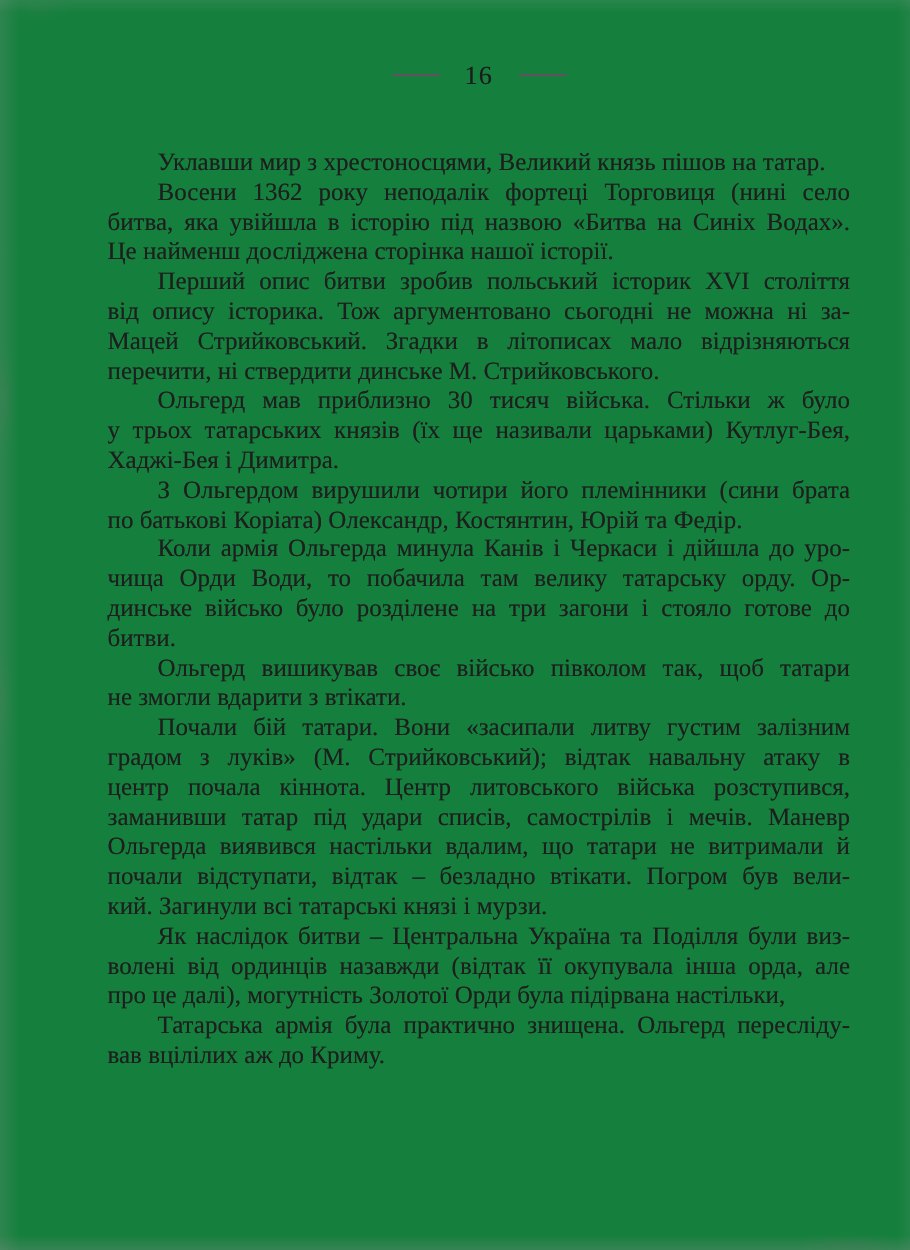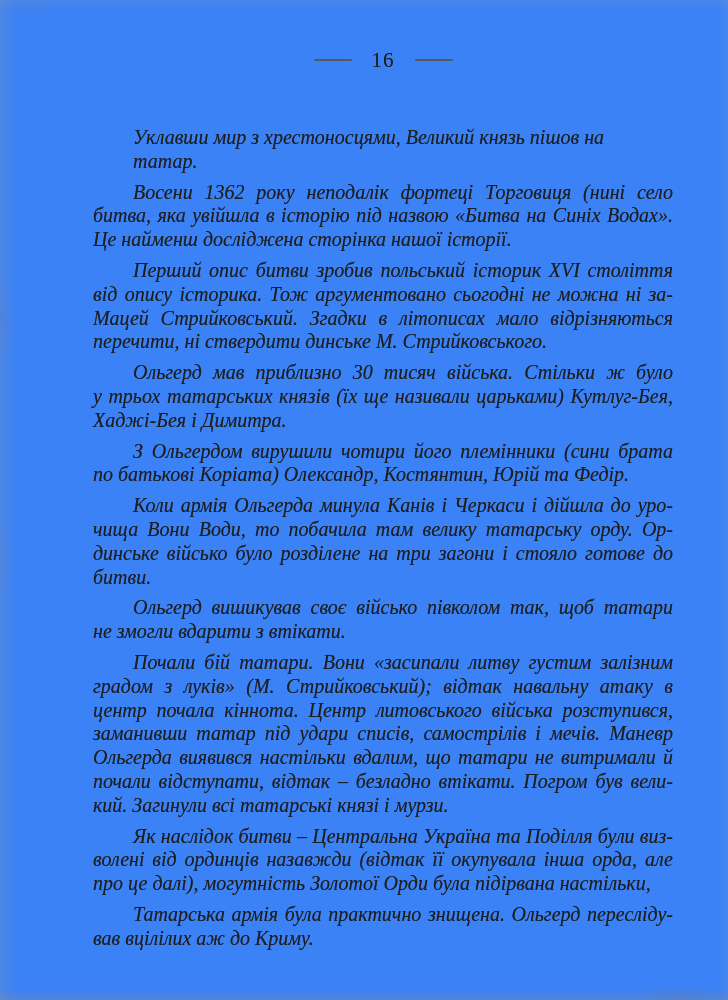--- a/index.html
+++ b/index.html
@@ -4,21 +4,21 @@
 <style>
   html, body {
     margin: 0;
     padding: 0;
     background: #e9e9e9;
   }
   .page {
     position: relative;
     width: 728px;
     height: 1000px;
-    background: #3b82f6;
+    background: #15803d;
     overflow: hidden;
     font-family: "Liberation Serif", "DejaVu Serif", serif;
   }
   
   .scan-edge {
     position: absolute;
     pointer-events: none;
   }
   .scan-edge.left {
     left: 0; top: 0; bottom: 0; width: 16px;
@@ -77,21 +77,21 @@
   .text-block {
     position: absolute;
     top: 119px;
     left: 86px;
     width: 594px;
     font-size: 20px;
     line-height: 23.8px;
     color: #1e1e1e;
     text-shadow: 0 0 0.5px rgba(30,30,30,0.55);
   }
-  .paragraph { margin: 7px; font-style: italic; }
+  .paragraph { margin: 0; }
   .line {
     text-align: justify;
     text-align-last: justify;
     white-space: normal;
   }
   .line.indent { padding-left: 40px; }
   .line.end {
     text-align: left;
     text-align-last: auto;
   }
@@ -131,21 +131,21 @@
         <div class="line indent">Ольгерд мав приблизно 30 тисяч війська. Стільки ж було</div>
         <div class="line">у трьох татарських князів (їх ще називали царьками) Кутлуг-Бея,</div>
         <div class="line end">Хаджі-Бея і Димитра.</div>
       </div>
       <div class="paragraph">
         <div class="line indent">З Ольгердом вирушили чотири його племінники (сини брата</div>
         <div class="line end">по батькові Коріата) Олександр, Костянтин, Юрій та Федір.</div>
       </div>
       <div class="paragraph">
         <div class="line indent">Коли армія Ольгерда минула Канів і Черкаси і дійшла до уро-</div>
-        <div class="line">чища Вони Води, то побачила там велику татарську орду. Ор-</div>
+        <div class="line">чища Орди Води, то побачила там велику татарську орду. Ор-</div>
         <div class="line">динське військо було розділене на три загони і стояло готове до</div>
         <div class="line end">битви.</div>
       </div>
       <div class="paragraph">
         <div class="line indent">Ольгерд вишикував своє військо півколом так, щоб татари</div>
         <div class="line end">не змогли вдарити з втікати.</div>
       </div>
       <div class="paragraph">
         <div class="line indent">Почали бій татари. Вони «засипали литву густим залізним</div>
         <div class="line">градом з луків» (М. Стрийковський); відтак навальну атаку в</div>

